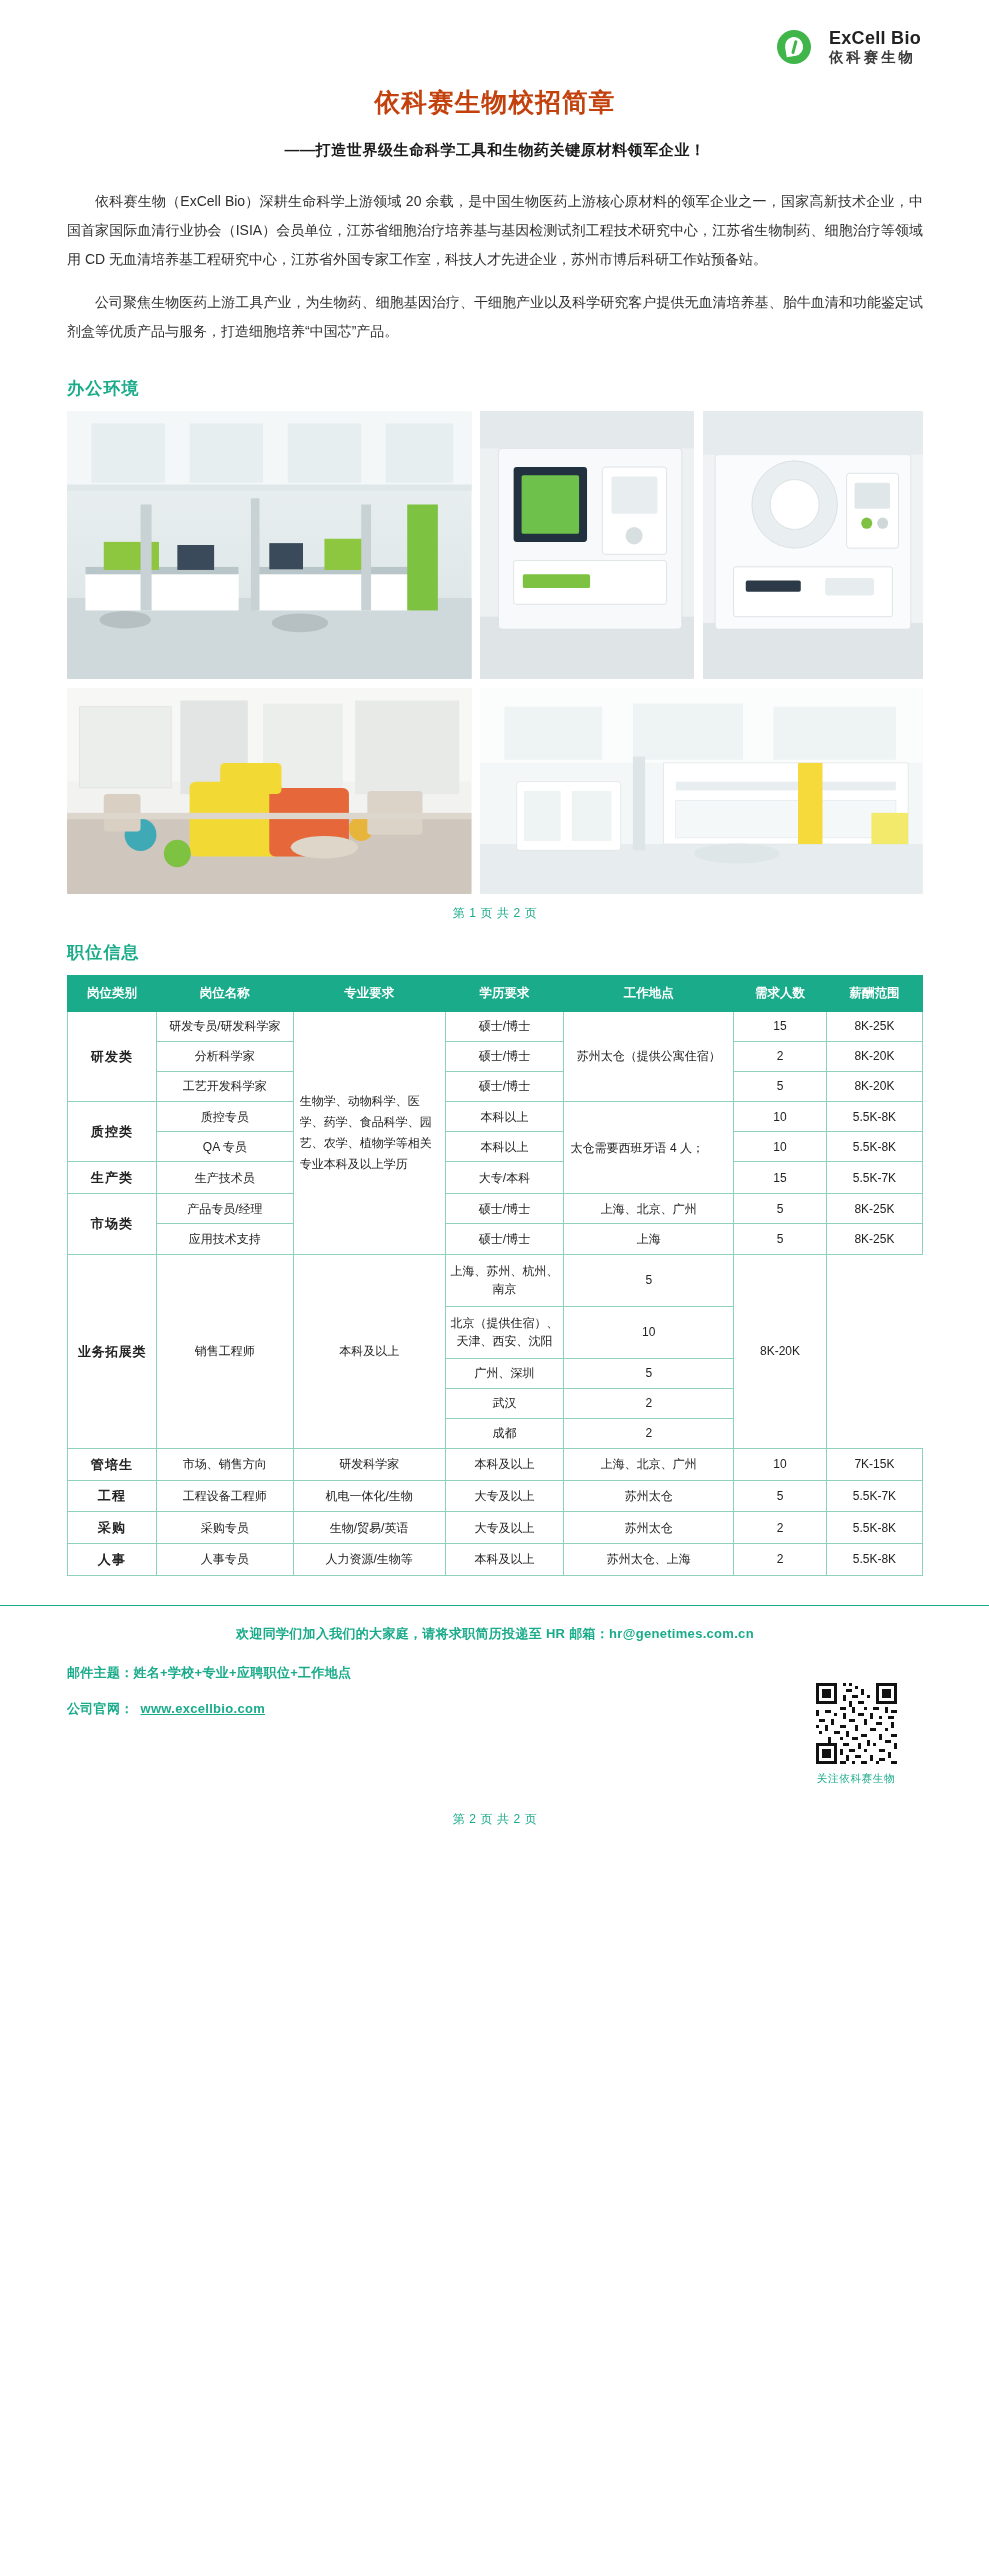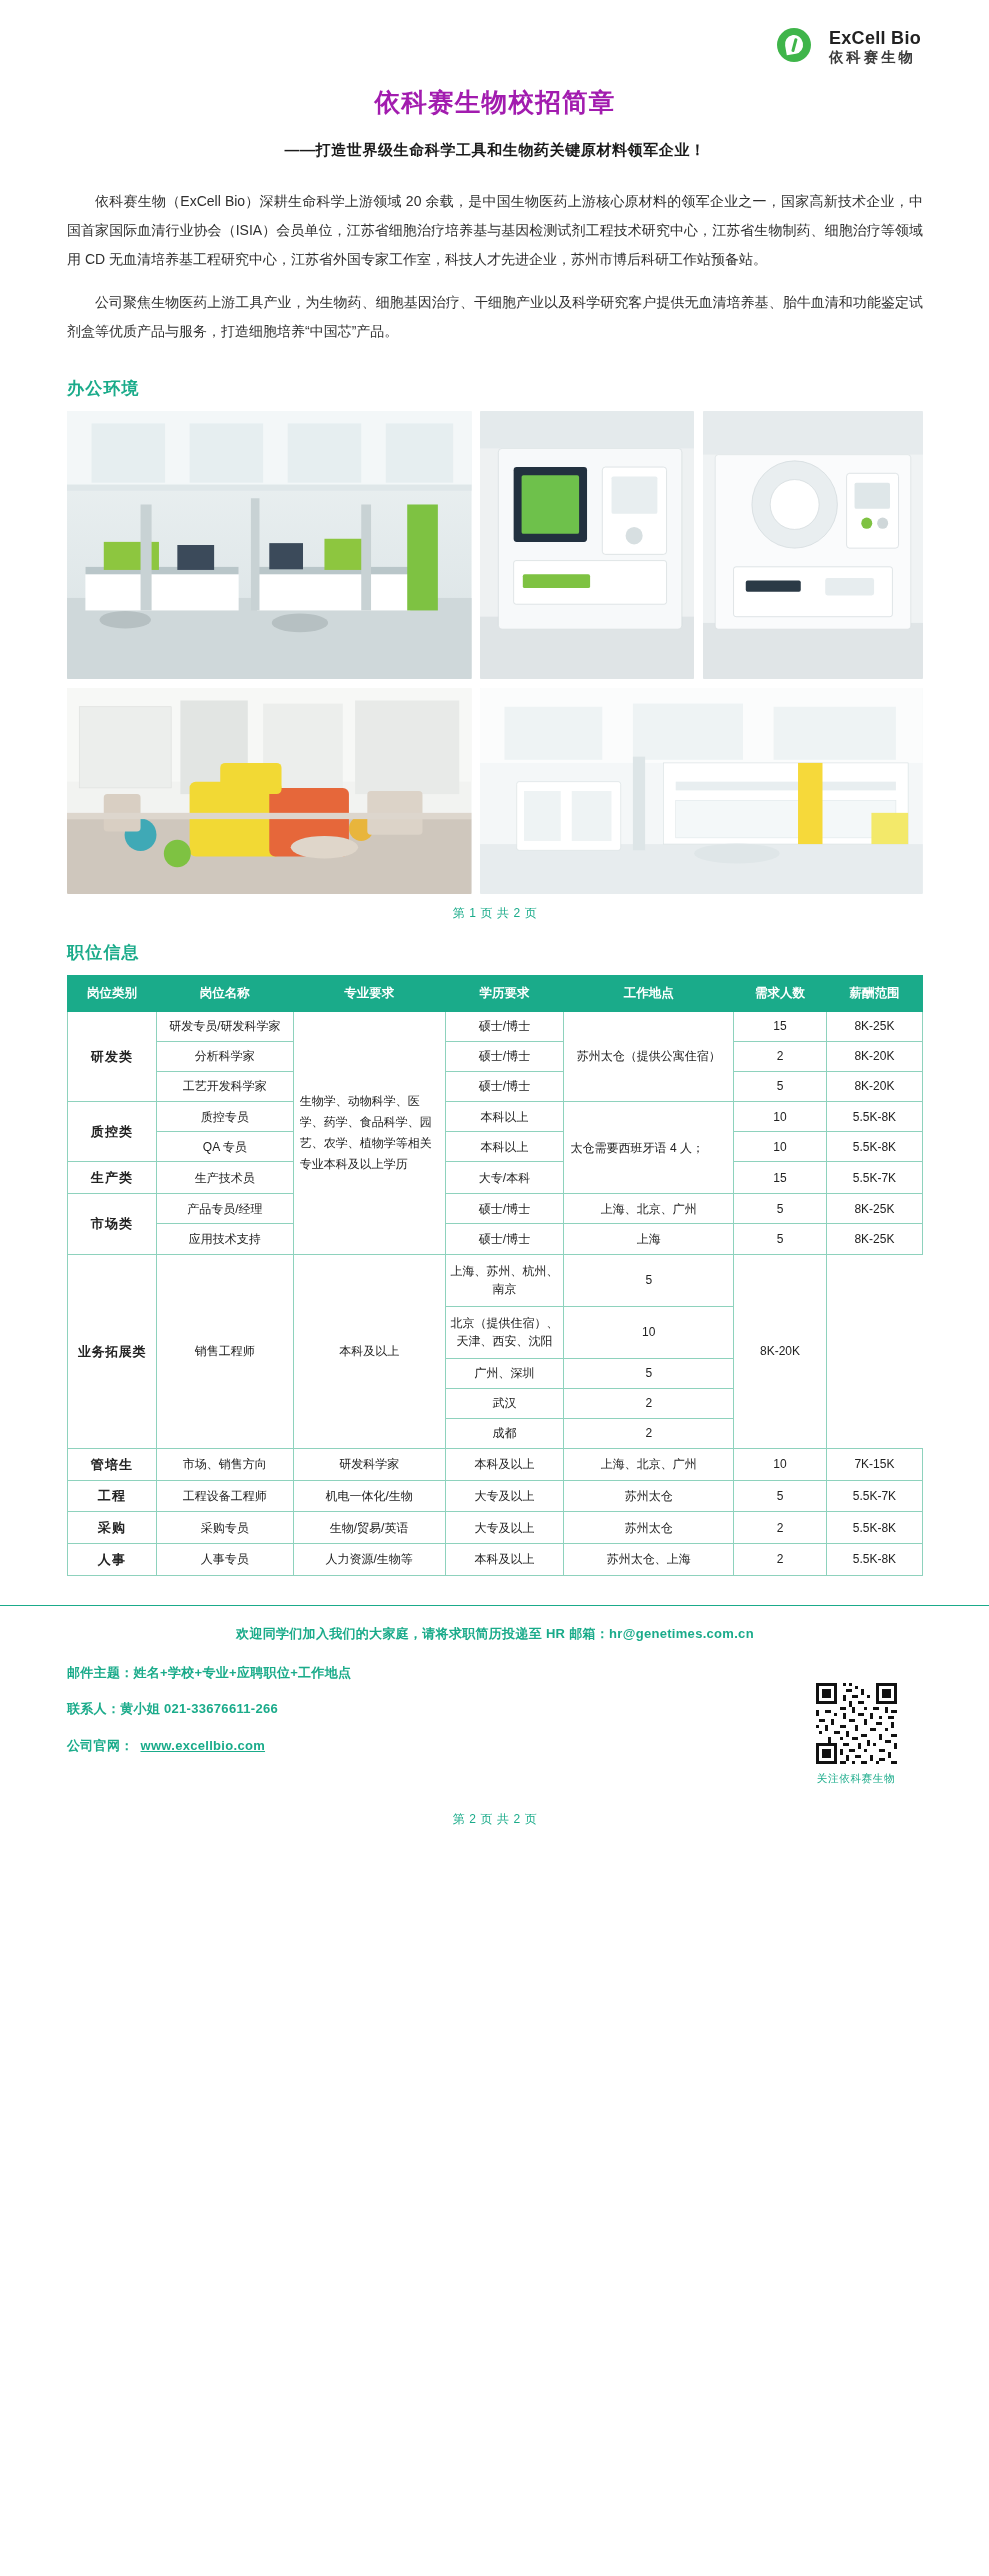--- a/index.html
+++ b/index.html
@@ -22,21 +22,21 @@
   
   .logo-bar {
     display: flex;
     justify-content: flex-end;
     align-items: center;
     padding: 24px 69px 0 0;
     height: 69px;
   }
   .logo {
     display: flex;
-    align-items: flex-start;
+    align-items: center;
     gap: 18px;
   }
   .logo-mark {
     width: 34px; height: 34px;
     border-radius: 50%;
     background: #3fb54a;
     position: relative;
     flex: 0 0 auto;
   }
   .logo-mark::before {
@@ -68,21 +68,21 @@
     font-size: 14.3px;
     color: #3a3a3a;
     letter-spacing: 3.1px;
     margin-top: 1.2px;
     font-weight: bold;
   }
 
   
   .main-title {
     text-align: center;
-    color: #a21caf;
+    color: #c2410c;
     font-size: 25.6px;
     font-weight: bold;
     letter-spacing: 1.2px;
     margin: 16px 0 0 0;
   }
   .sub-title {
     text-align: center;
     color: #1a1a1a;
     font-size: 15px;
     font-weight: bold;
@@ -504,21 +504,20 @@
           <td>2</td>
           <td>5.5K-8K</td>
         </tr>
       </tbody>
     </table>
   </div>
 
   <div class="contact">
     <div class="c-line center">欢迎同学们加入我们的大家庭，请将求职简历投递至 HR 邮箱：hr@genetimes.com.cn</div>
     <div class="c-line">邮件主题：姓名+学校+专业+应聘职位+工作地点</div>
-    <div class="c-line">联系人：黄小姐  021-33676611-266</div>
     <div class="c-line">
       <span>公司官网：</span><span class="link">www.excellbio.com</span>
     </div>
 
     <div class="qr-box">
       <div class="qr">
         <svg viewBox="0 0 29 29" width="87" height="87" shape-rendering="crispEdges" aria-hidden="true">
           <rect width="29" height="29" fill="#ffffff"></rect>
           <g fill="#111111">
             <rect x="1" y="1" width="7" height="7"></rect>

